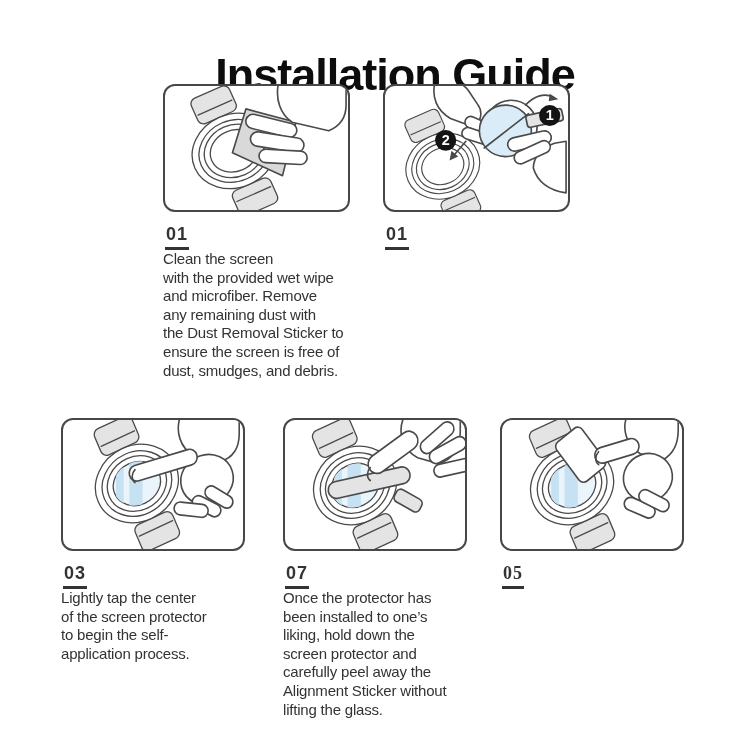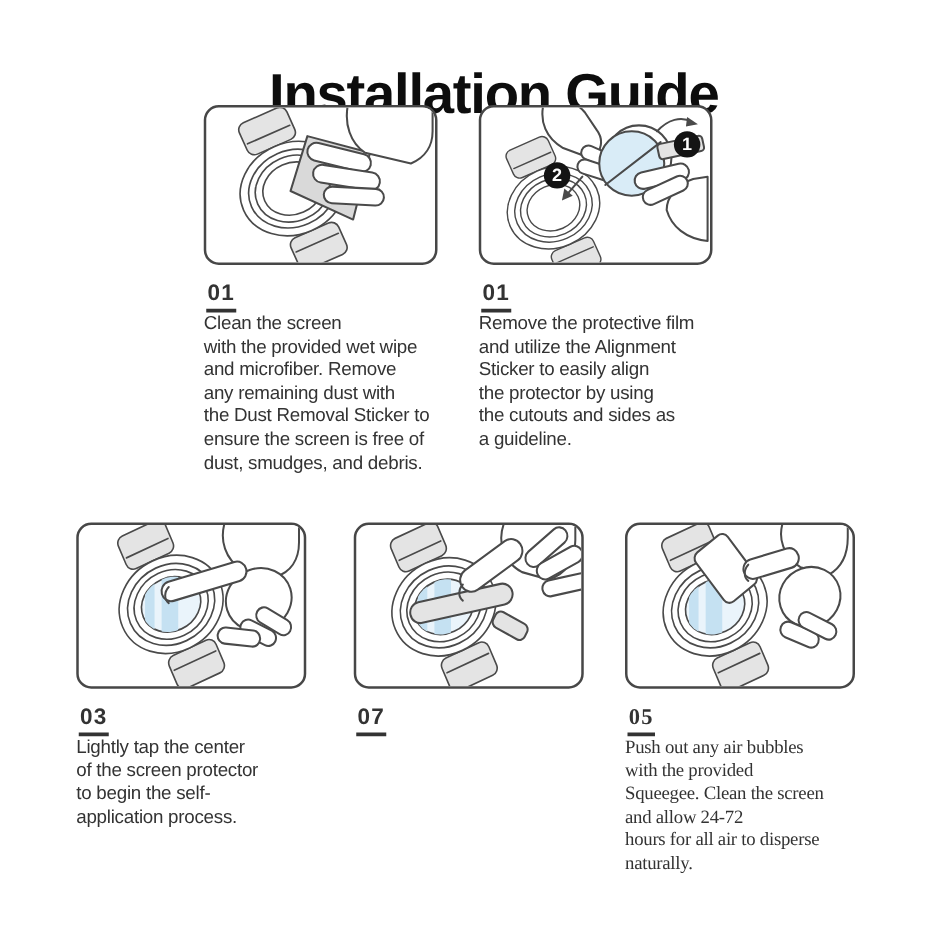--- a/index.html
+++ b/index.html
@@ -130,26 +130,20 @@
         <path class="o" d="M84,58 L72,72"></path>
         <polygon class="fo" points="67,78 76,74 69,68"></polygon>
       </g>
       <g>
         <circle class="fbadge" cx="63" cy="57" r="11"></circle>
         <text class="badge-num" x="63" y="62">2</text>
       </g>
     </svg>
   </div>
   <div class="step-num">01</div>
-  <div class="step-text">Remove the protective film
-and utilize the Alignment
-Sticker to easily align
-the protector by using
-the cutouts and sides as
-a guideline.</div>
 </div>
 
 <div class="card row2" style="left:61px;top:418px;">
   <div class="panel">
     <svg viewBox="0 0 190 130" preserveAspectRatio="none">
       <defs>
         <clipPath id="cp3">
             <ellipse rx="32" ry="27" transform="translate(78,64) rotate(-24) scale(0.8)"></ellipse>
           </clipPath>
       </defs>
@@ -219,20 +213,27 @@
         <path class="o fw" d="M126,-4 C118,12 124,30 140,38 L162,44 C177,40 185,28 185,12 L185,-4 Z"></path>
         <rect class="o fw" x="140" y="26" width="42" height="14" rx="7" transform="rotate(-40 140 26)"></rect>
         <rect class="o fw" x="150" y="34" width="42" height="14" rx="7" transform="rotate(-28 150 34)"></rect>
         <rect class="o fw" x="156" y="46" width="40" height="13" rx="6.5" transform="rotate(-12 156 46)"></rect>
         <rect class="o fw" x="84" y="42" width="60" height="19" rx="9.5" transform="rotate(-35 84 42)"></rect>
         <path class="o" d="M90,48 C86,52 86,58 90,61"></path>
       </g>
     </svg>
   </div>
   <div class="step-num">07</div>
+  <div class="step-text">Once the protector has
+been installed to one’s
+liking, hold down the
+screen protector and
+carefully peel away the
+Alignment Sticker without
+lifting the glass.</div>
 </div>
 
 <div class="card row2" style="left:500px;top:418px;font-family:Liberation Serif, serif;">
   <div class="panel">
     <svg viewBox="0 0 190 130" preserveAspectRatio="none">
       <defs>
         <clipPath id="cp5">
             <ellipse rx="32" ry="27" transform="translate(74,66) rotate(-24) scale(0.8)"></ellipse>
           </clipPath>
       </defs>
@@ -257,19 +258,13 @@
         <path class="o fw" d="M132,-4 C126,10 132,26 146,34 L170,40 C181,34 186,24 186,10 L186,-4 Z"></path>
         <ellipse class="o fw" cx="154" cy="58" rx="26" ry="24" transform="rotate(-18 154 58)"></ellipse>
         <rect class="o fw" x="132" y="76" width="34" height="13" rx="6.5" transform="rotate(22 132 76)"></rect>
         <rect class="o fw" x="148" y="68" width="34" height="13" rx="6.5" transform="rotate(26 148 68)"></rect>
         <rect class="o fw" x="96" y="30" width="48" height="16" rx="8" transform="rotate(-16 96 30)"></rect>
         <path class="o" d="M102,32 C98,36 98,42 102,45"></path>
       </g>
     </svg>
   </div>
   <div class="step-num">05</div>
-  <div class="step-text">Push out any air bubbles
-with the provided
-Squeegee. Clean the screen
-and allow 24-72
-hours for all air to disperse
-naturally.</div>
 </div>
 
 </body></html>

